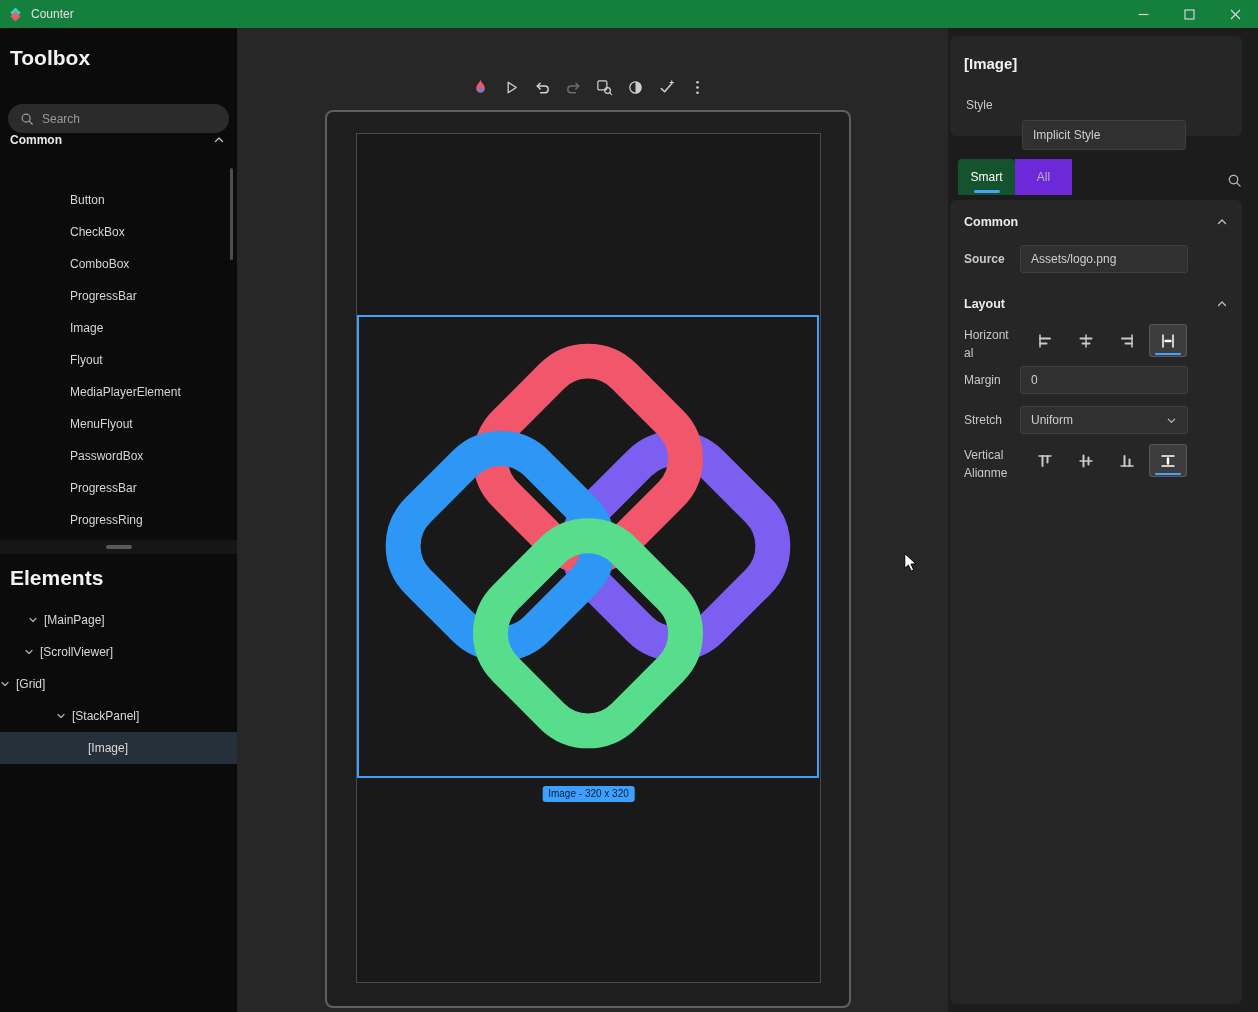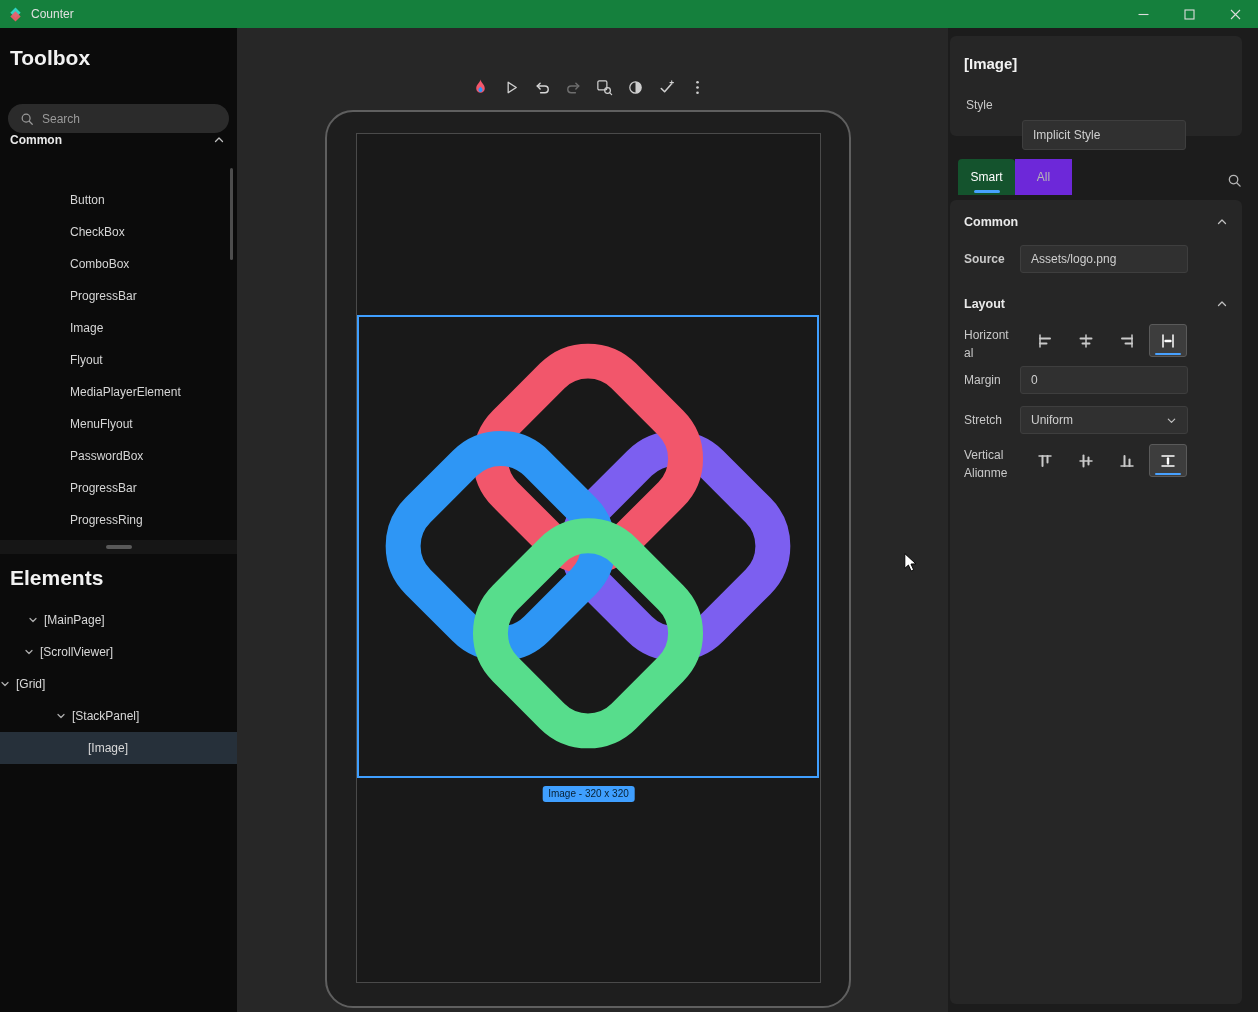--- a/index.html
+++ b/index.html
@@ -33,21 +33,21 @@
   .tree { position:absolute; top:576px; left:0; right:0; }
   .tree-row { height:32px; display:flex; align-items:center; font-size:12px; color:#d9d9d9; }
   .tree-row.selected { background:#26303a; }
   .tree-row .tchev { width:10px; margin-right:6px; }
   .d0 { padding-left:28px; } .d1 { padding-left:24px; } .d2 { } .d3 { padding-left:56px; } .d4 { padding-left:88px; }
 
   
   .canvas { position:absolute; top:28px; left:237px; width:711px; bottom:0; background:#272727; }
   .toolbar { position:absolute; top:44px; left:231px; height:30px; display:flex; align-items:center; gap:7px; }
   .tool-btn { width:24px; height:26px; display:flex; align-items:center; justify-content:center; border-radius:4px; }
-  .device { position:absolute; left:88px; top:82px; width:526px; height:898px; border:2px solid #5f5f5f; border-radius:28px; background:#1e1e1e; }
+  .device { position:absolute; left:88px; top:82px; width:526px; height:898px; border:2px solid #5f5f5f; border-radius:8px; background:#1e1e1e; }
   .page { position:absolute; left:29px; top:21px; width:465px; height:850px; border:1px solid #4a4a4a; background:#191919; }
   .selection { position:absolute; left:0px; top:181px; width:462px; height:463px; border:2px solid #3f9fff; }
   .logo-wrap { position:absolute; left:2px; top:2px; }
   .size-badge { position:absolute; left:50%; top:652px; transform:translateX(-50%); background:#3f9fff; color:#062033; font-size:10px; line-height:14px; padding:1px 6px; border-radius:3px; white-space:nowrap; }
   .cursor { position:absolute; left:666px; top:525px; }
 
   
   .rail { position:absolute; top:28px; left:948px; width:310px; bottom:0; background:#1c1c1c; z-index:30; }
   .card { position:absolute; left:2px; width:292px; background:#262626; border-radius:6px; }
   .card-head { top:8px; height:100px; }

